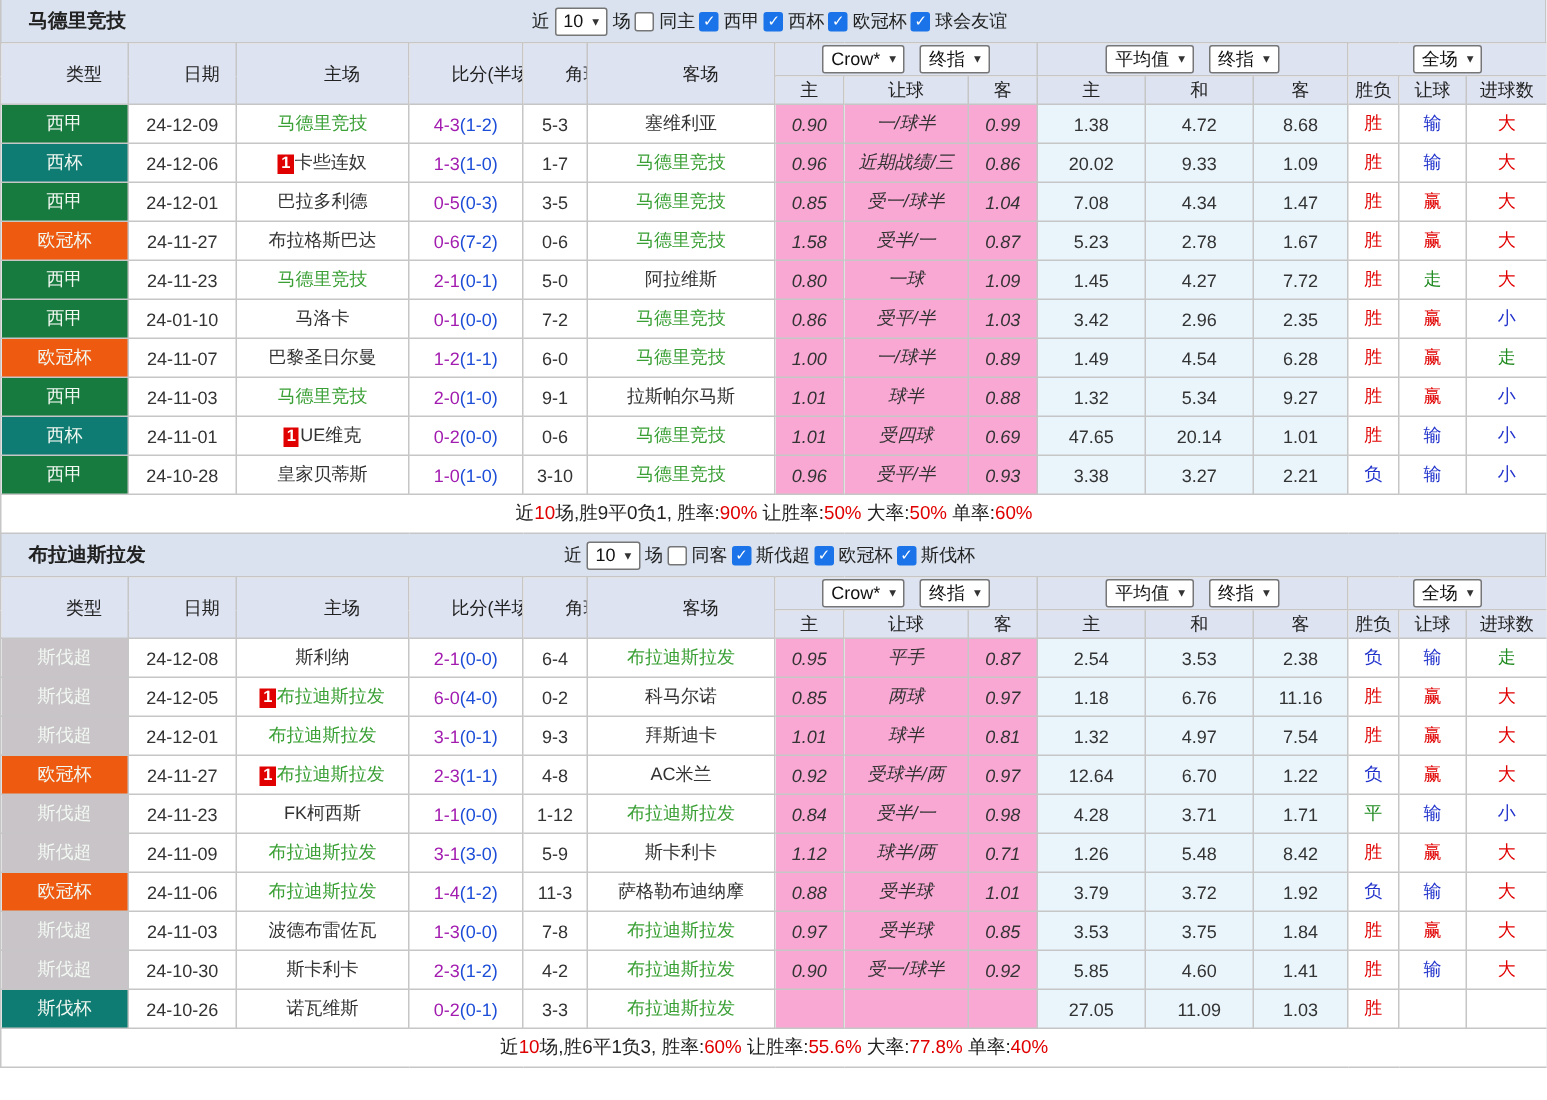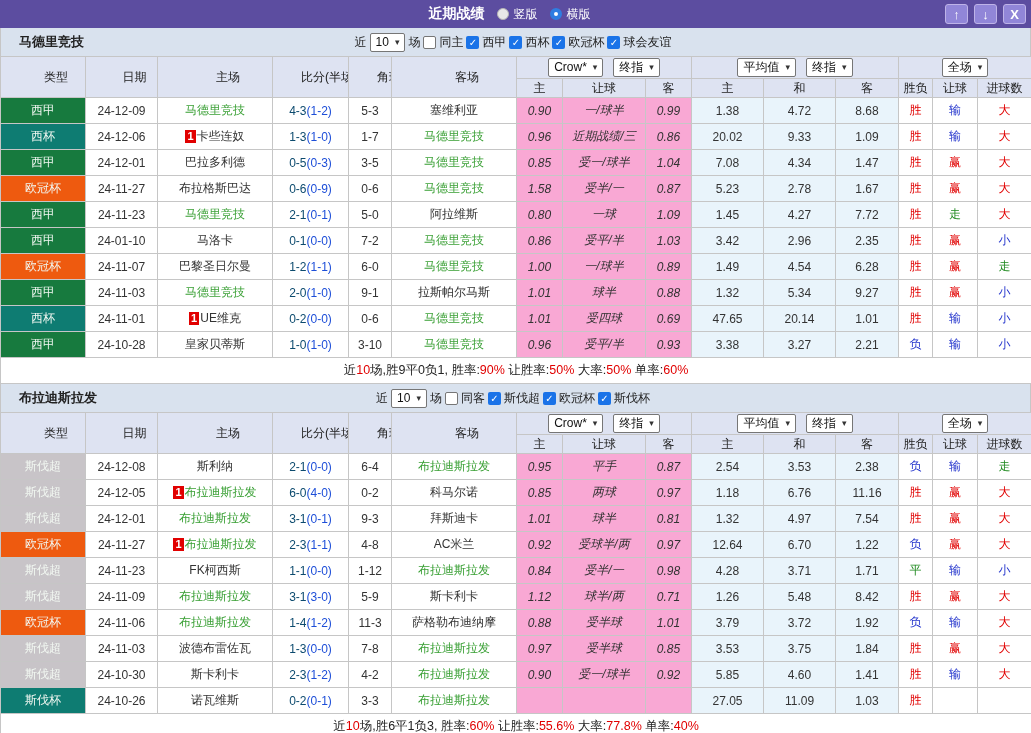--- a/index.html
+++ b/index.html
@@ -38,53 +38,31 @@
   tbody td { height:26px; background:#fff; color:#333; }
   td.cream { background:#f9a8d4;font-style:italic; }
   td.blue  { background:#e9f4fb; }
   td.badge { font-size:12px; color:#f2f8f2; }
   .badge-green  { background:#177a3e; }
   .badge-teal   { background:#0e7c72; }
   .badge-orange { background:#ee5a0f; }
   .badge-gray   { background:#c8c4c8; color:#f4f2f4; }
   .self { color:#3aa035; }
   .mark { display:inline-block; background:#e10000; color:#fff; font-size:11px; line-height:13px; padding:0 2px; margin-right:1px; font-weight:bold; }
-  .sc   { color:#0c4a6e;text-align:center; }
+  .sc   { color:#a21caf;text-align:center; }
   .half { color:#1d4ed8; }
   .r { color:#e10000; } .b { color:#2233cc; } .g { color:#1f8a1f; }
   tr.summary td { height:26px; font-size:12.5px; }
   .sum-k { color:#222; } .sum-r { color:#e10000; }
 </style>
 </head>
 <body>
 
 <div class="app">
 
-  <div class="titlebar">
-    <span class="tb-title">近期战绩</span>
-    <span class="radio-group">
-      <span class="radio off"></span>
-      <span>竖版</span>
-    </span>
-    <span class="radio-group">
-      <span class="radio on"></span>
-      <span>横版</span>
-    </span>
-    <span class="tb-buttons">
-      <span class="tb-btn">
-          <span>↑</span>
-        </span>
-      <span class="tb-btn">
-          <span>↓</span>
-        </span>
-      <span class="tb-btn">
-          <span>X</span>
-        </span>
-    </span>
-  </div>
 
   <div class="section">
     <div class="teambar">
       <span class="team-name">马德里竞技</span>
       <span class="filter">
           <span class="flabel">近</span>
           <span class="dropdown">
             <span>10</span>
             <span class="chev">▾</span>
           </span>
@@ -229,21 +207,21 @@
             <td class="blue">4.34</td>
             <td class="blue">1.47</td>
             <td class="res r">胜</td>
             <td class="res r">赢</td>
             <td class="res r">大</td>
           </tr>
           <tr>
             <td class="badge badge-orange">欧冠杯</td>
             <td>24-11-27</td>
             <td><span>布拉格斯巴达</span></td>
-            <td><span class="sc">0-6</span><span class="half">(0-9)</span></td>
+            <td><span class="sc">0-6</span><span class="half">(7-2)</span></td>
             <td>0-6</td>
             <td><span class="self">马德里竞技</span></td>
             <td class="cream">1.58</td>
             <td class="cream">受半/一</td>
             <td class="cream">0.87</td>
             <td class="blue">5.23</td>
             <td class="blue">2.78</td>
             <td class="blue">1.67</td>
             <td class="res r">胜</td>
             <td class="res r">赢</td>

